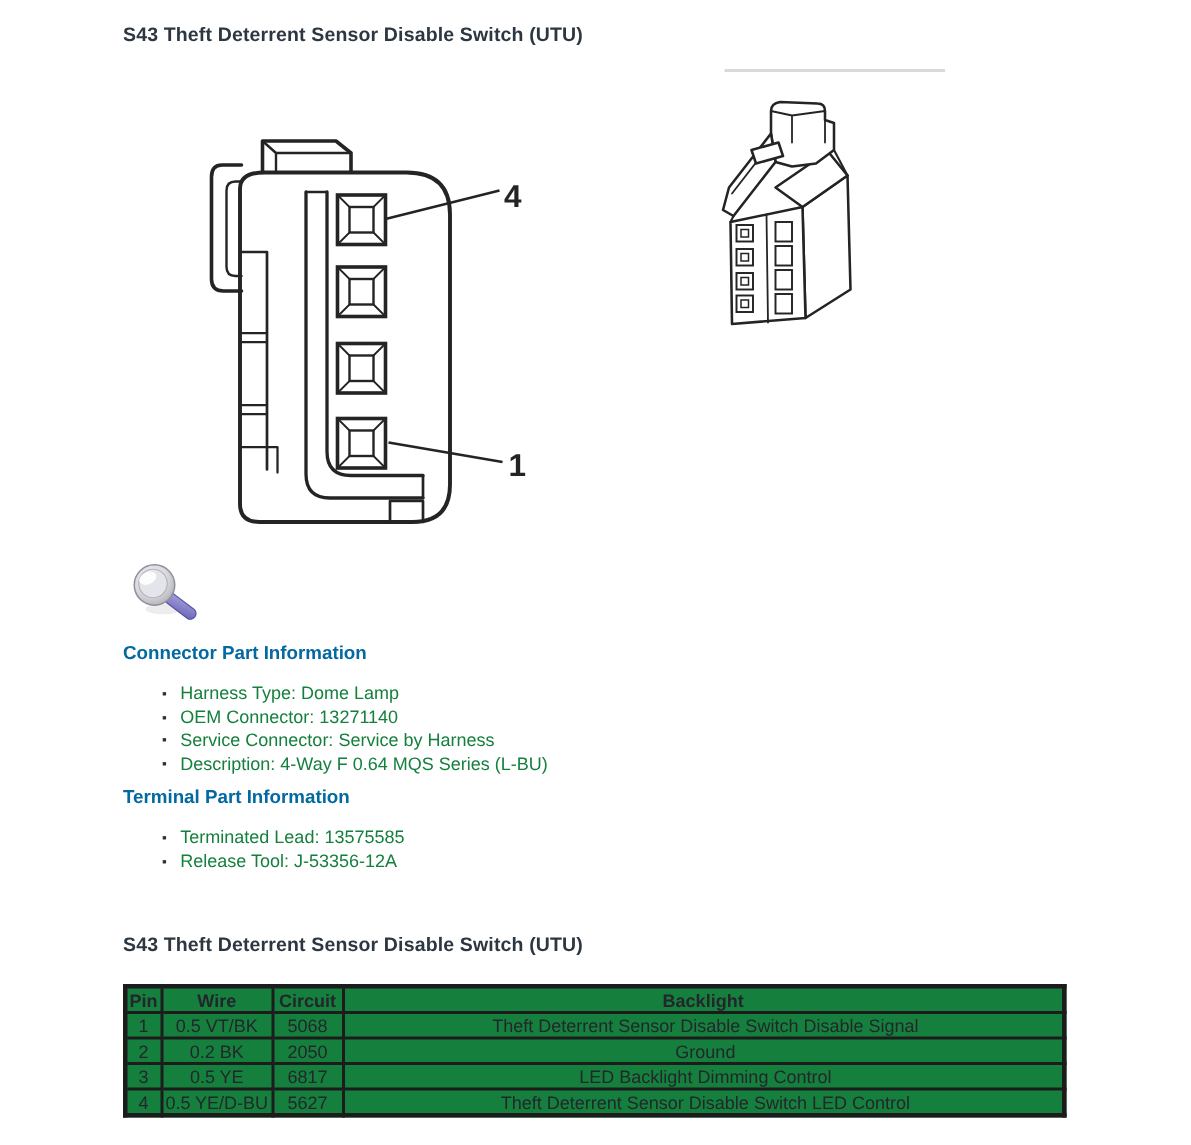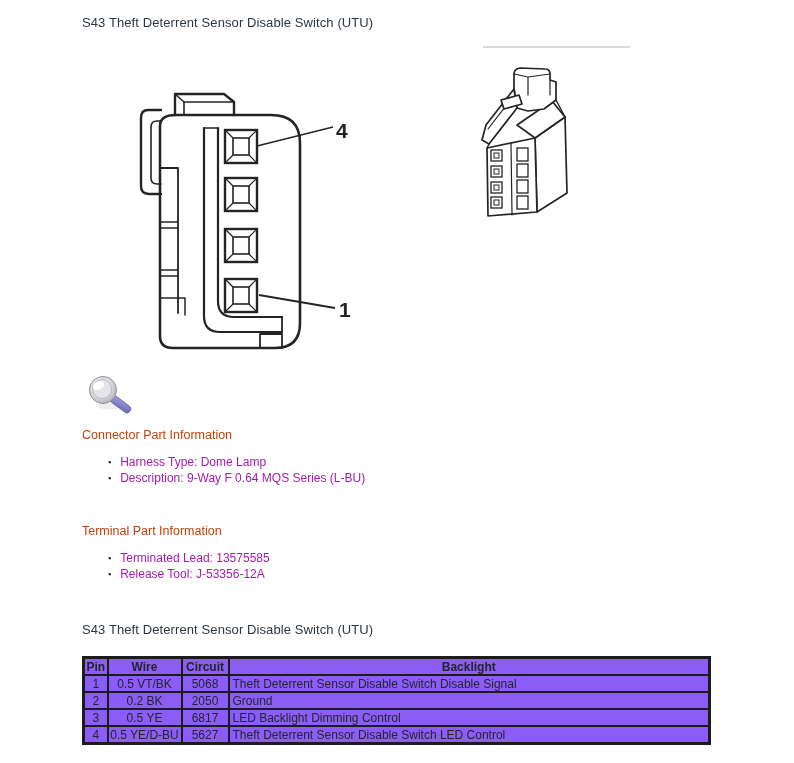--- a/index.html
+++ b/index.html
@@ -4,45 +4,45 @@
 <style>
   html,body{margin:0;padding:0;}
   body{
     width:794px;height:763px;position:relative;overflow:hidden;
     background:#ffffff;
     font-family:"Liberation Sans",sans-serif;
     color:#2b2f36;
   }
   .abs{position:absolute;}
   .title{
-    font-size:13px;font-weight:normal;color:#2c3742;letter-spacing:.1px;
+    font-size:13px;font-weight:bold;color:#2c3742;letter-spacing:.1px;
     white-space:nowrap;
   }
   .heading{
-    font-size:12.5px;font-weight:normal;color:#c2410c;white-space:nowrap;
+    font-size:12.5px;font-weight:bold;color:#0369a1;white-space:nowrap;
   }
   ul.bullets{
-    list-style:none;margin:0;padding:0;font-size:12px;color:#a21caf;
+    list-style:none;margin:0;padding:0;font-size:12px;color:#15803d;
   }
   ul.bullets li{line-height:15.6px;white-space:nowrap;}
   ul.bullets li::before{
     content:"▪";font-size:9px;margin-right:9px;vertical-align:1px;color:#2b2f36;
   }
   table.pins{
     border-collapse:collapse;table-layout:fixed;width:629px;
-    font-size:12px;color:#23262b;background:#8b5cf6;
+    font-size:12px;color:#23262b;background:#15803d;
     border:3px solid #1c1c1c;
   }
   table.pins th,table.pins td{
     border:2px solid #1c1c1c;padding:0;line-height:14px;
     overflow:hidden;white-space:nowrap;
   }
   table.pins th{height:15px;font-weight:bold;text-align:center;}
   table.pins td{height:15px;text-align:center;}
-  table.pins td.fn{text-align:left;padding-left:3px;}
+  table.pins td.fn{text-align:center;padding-left:3px;}
   .faint-line{background:#d9d9d9;}
 </style>
 </head>
 <body>
 
 <div class="abs title" style="left:82px;top:15px">S43 Theft Deterrent Sensor Disable Switch (UTU)</div>
 
 <div class="abs faint-line" style="left:483px;top:46px;width:147px;height:1.5px"></div>
 
 <svg class="abs" style="left:130px;top:80px" width="250" height="290" viewBox="0 0 250 290">
@@ -157,21 +157,23 @@
   <ellipse cx="27" cy="32" rx="12" ry="3.5" fill="rgba(0,0,0,0.07)"></ellipse>
   <rect x="-4" y="-3.5" width="24" height="7.5" rx="3.5" transform="translate(32,25) rotate(37)" fill="url(#gHandle)" stroke="#57529e" stroke-width="0.8"></rect>
   <circle cx="21" cy="16" r="13.5" fill="url(#gLens)" stroke="#90909a" stroke-width="1"></circle>
   <circle cx="20" cy="15" r="9.5" fill="#e4e5ea" stroke="#b3b3bb" stroke-width="0.8"></circle>
   <ellipse cx="16.5" cy="11.5" rx="6" ry="4" fill="rgba(255,255,255,0.9)" transform="rotate(-25 16.5 11.5)"></ellipse>
 </svg>
 
 <div class="abs heading" style="left:82px;top:428px">Connector Part Information</div>
 <ul class="bullets abs" style="left:108px;top:455px">
   <li>Harness Type: Dome Lamp</li>
-  <li>Description: 9-Way F 0.64 MQS Series (L-BU)</li>
+  <li>OEM Connector: 13271140</li>
+  <li>Service Connector: Service by Harness</li>
+  <li>Description: 4-Way F 0.64 MQS Series (L-BU)</li>
 </ul>
 
 <div class="abs heading" style="left:82px;top:524px">Terminal Part Information</div>
 <ul class="bullets abs" style="left:108px;top:551px">
   <li>Terminated Lead: 13575585</li>
   <li>Release Tool: J-53356-12A</li>
 </ul>
 
 <div class="abs title" style="left:82px;top:622px">S43 Theft Deterrent Sensor Disable Switch (UTU)</div>
 

